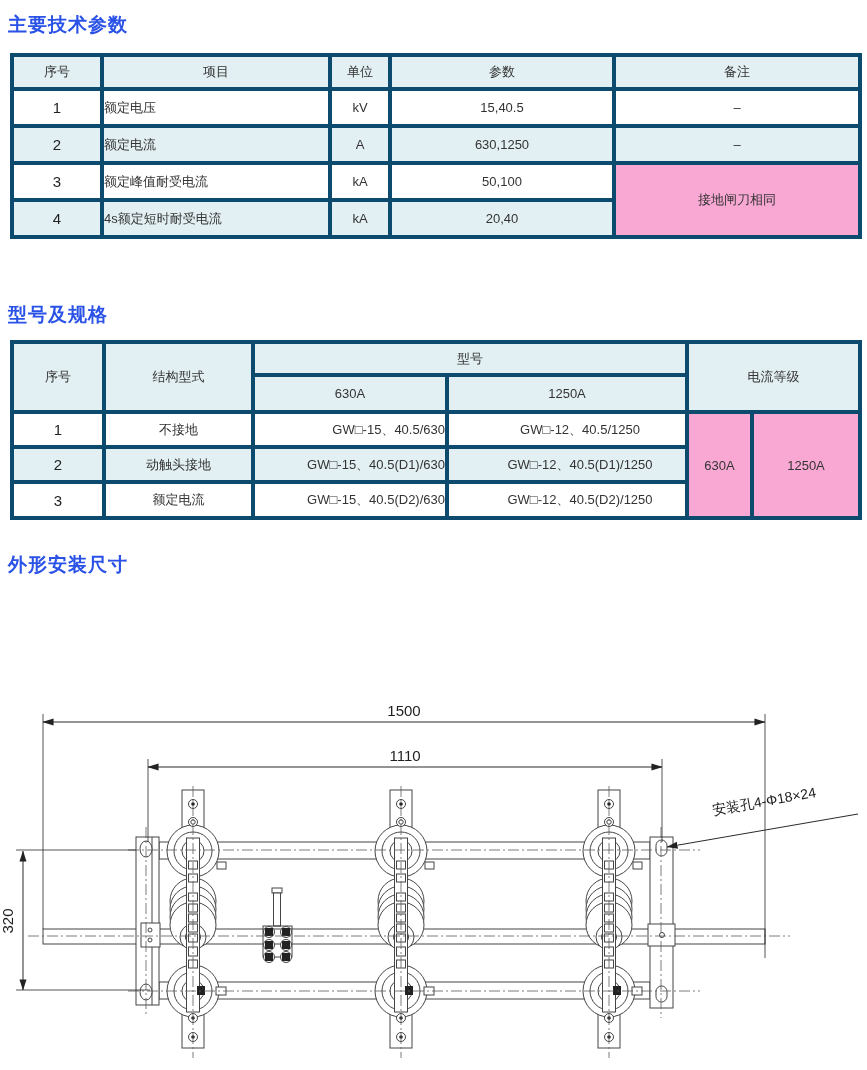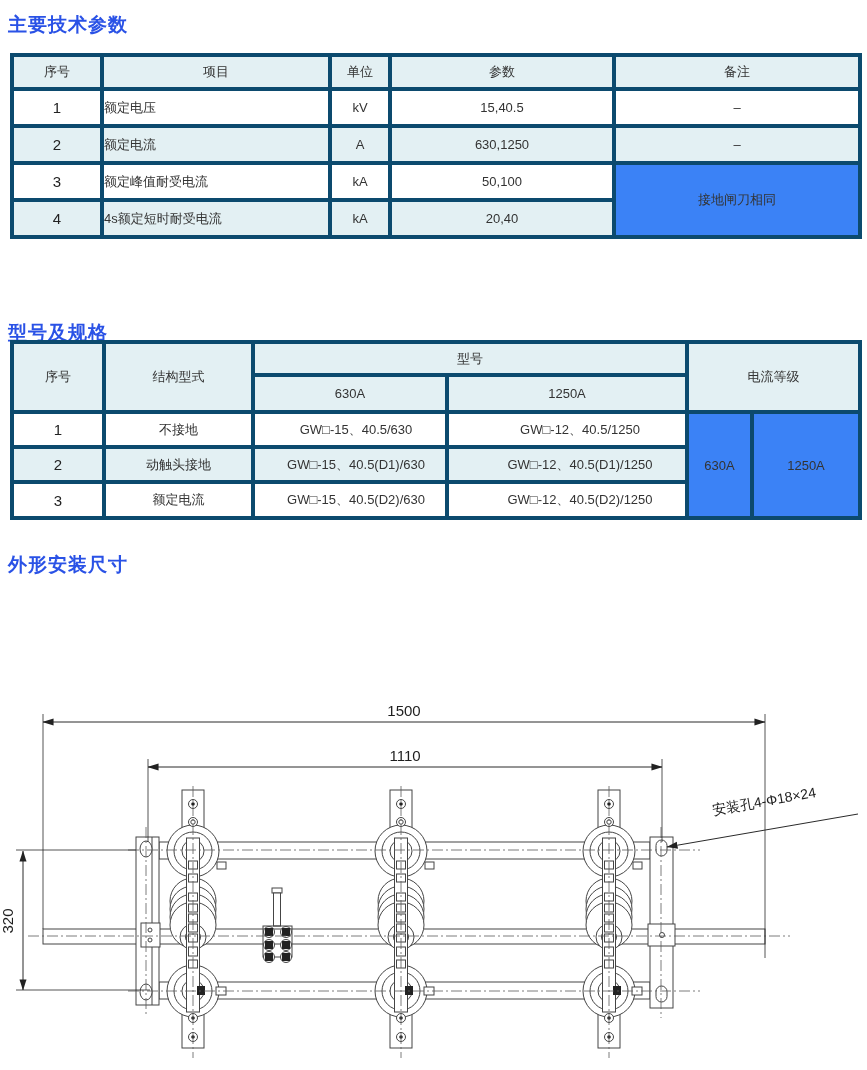--- a/index.html
+++ b/index.html
@@ -4,24 +4,24 @@
 <style>
   html,body{margin:0;padding:0;background:#fff;}
   #page{position:relative;width:867px;height:1070px;background:#fff;overflow:hidden;
         font-family:"Liberation Sans","DejaVu Sans",sans-serif;color:#333;}
   .sec-title{position:absolute;left:8px;color:#2a52e6;font-size:19px;font-weight:bold;letter-spacing:1px;}
   table{border-collapse:collapse;table-layout:fixed;position:absolute;left:10px;}
   td{border:4px solid #0c4a6e;text-align:center;vertical-align:middle;
      font-size:13px;color:#333;padding:0;overflow:hidden;white-space:nowrap;}
   td.hd{background:#e3f0f3;}
   tr.alt td.body{background:#e3f0f3;}
-  td.white{background:#3b82f6;}
+  td.white{background:#f9a8d4;}
   td.num{font-size:15px;color:#222;}
   td.left{text-align:left;}
-  td.model1{text-align:center;padding-left:12px;}
+  td.model1{text-align:right;padding-left:12px;}
   td.model2{text-align:center;padding-left:26px;}
   #t1{top:53px;width:848px;}
   #t2{top:340px;width:848px;}
   svg text{font-family:"Liberation Sans","DejaVu Sans",sans-serif;}
   .ln{stroke:#454545;stroke-width:1;}
   .nf{fill:none;}
   .f{fill:#ffffff;}
   .dark{fill:#222;stroke:none;}
   .cl{stroke:#5a5a5a;stroke-width:0.8;fill:none;stroke-dasharray:11 3 2 3;}
   .dim{stroke:#2a2a2a;stroke-width:1;fill:none;}
@@ -75,21 +75,21 @@
     </tr>
     <tr class="alt" style="height:37px">
       <td class="body num">4</td>
       <td class="body left">4s额定短时耐受电流</td>
       <td class="body">kA</td>
       <td class="body">20,40</td>
     </tr>
   </tbody>
     </table>
 
-  <div class="sec-title" style="top:320px;">型号及规格</div>
+  <div class="sec-title" style="top:302px;">型号及规格</div>
 
   <table id="t2">
     <colgroup>
         <col style="width:92px">
         <col style="width:149px">
         <col style="width:194px">
         <col style="width:240px">
         <col style="width:65px">
         <col style="width:108px">
       </colgroup>

